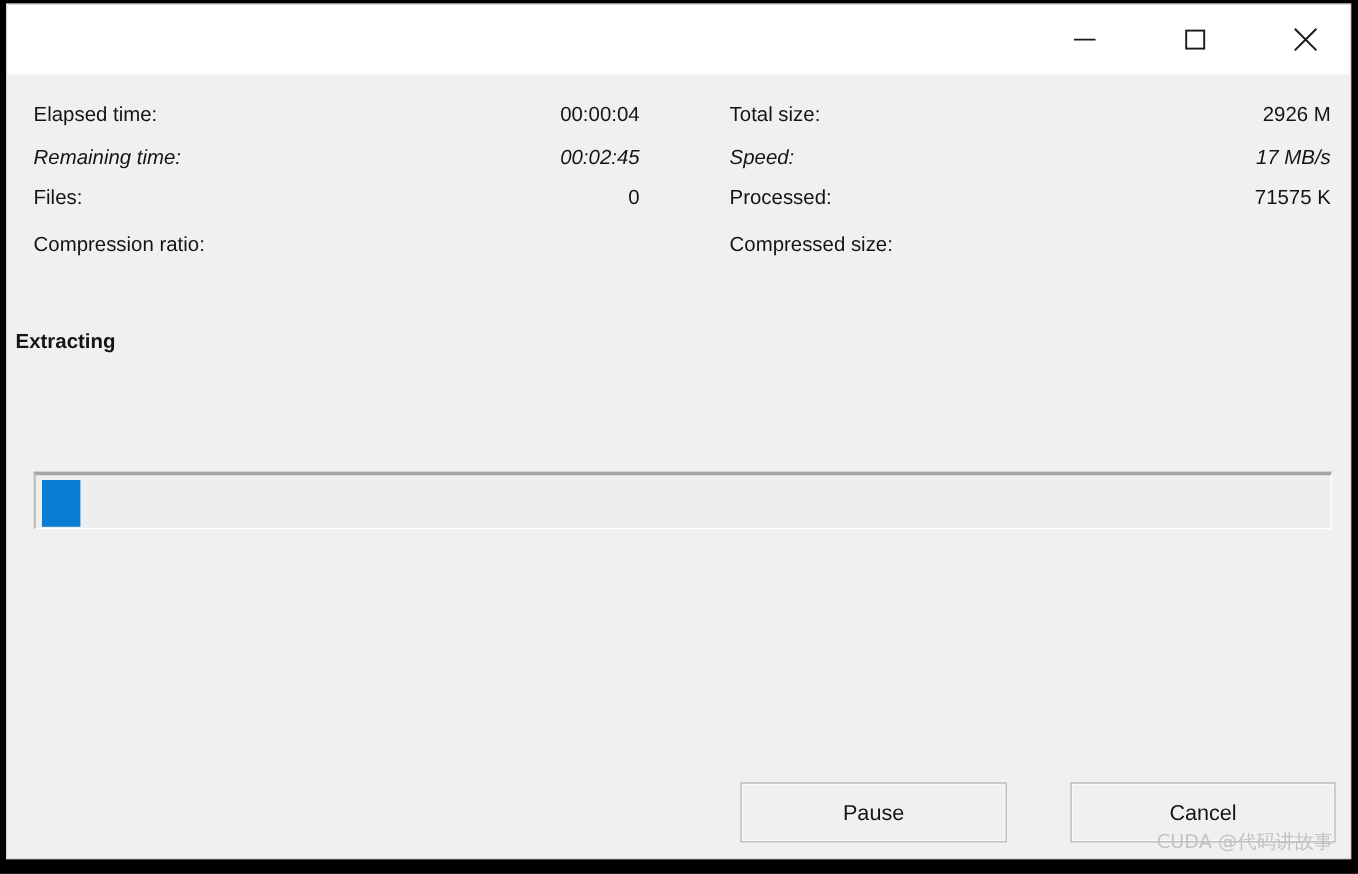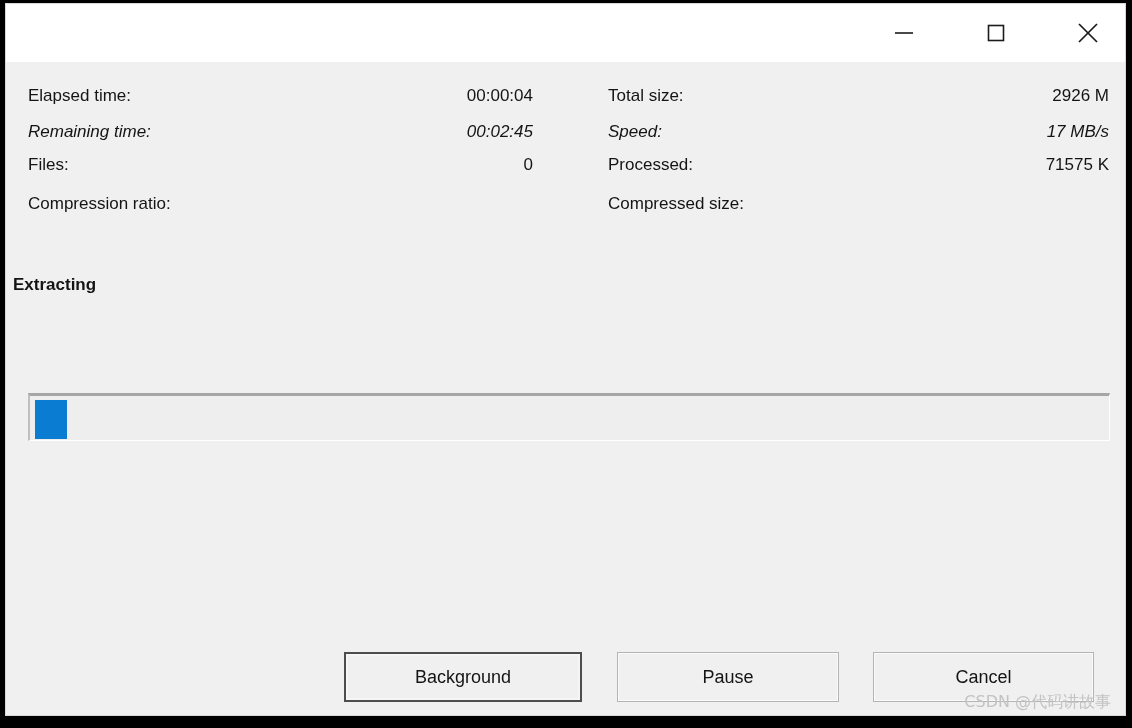--- a/index.html
+++ b/index.html
@@ -164,21 +164,21 @@
     box-sizing: border-box;
     border: 1px solid #b4b4b4;
     box-shadow: inset 0 0 0 1px #fafafa;
   }
   .dlg-btn.default {
     border: 2px solid #4d4d4d;
     box-shadow: inset 0 0 0 2px #f5f5f5;
   }
   #btn-background { left: 338px; width: 238px; }
   #btn-pause      { left: 611px; width: 222px; }
-  #btn-cancel     { left: 867px; width: 221px; }
+  #btn-cancel     { left: 886px; width: 221px; }
 
   
   #watermark {
     position: absolute;
     right: 14px;
     bottom: 2px;
     font-size: 16px;
     color: #c3c3c3;
     white-space: nowrap;
     font-family: "DejaVu Sans", sans-serif;
@@ -255,25 +255,22 @@
       <span class="stat-value"></span>
     </div>
   </div>
 
   <div id="op-label">Extracting</div>
 
   <div id="progress-track" style="background: rgb(238, 238, 238);">
     <div id="progress-fill" style="width: 32px; background: rgb(10, 124, 209);"></div>
   </div>
 
-  <div class="dlg-btn default" id="btn-background">
-    <span>Background</span>
-  </div>
   <div class="dlg-btn" id="btn-pause">
     <span>Pause</span>
   </div>
   <div class="dlg-btn" id="btn-cancel">
     <span>Cancel</span>
   </div>
 
-  <div id="watermark">CSDN @代码讲故事</div>
+  <div id="watermark">CUDA @代码讲故事</div>
 
 </div>
 
 </body></html>

